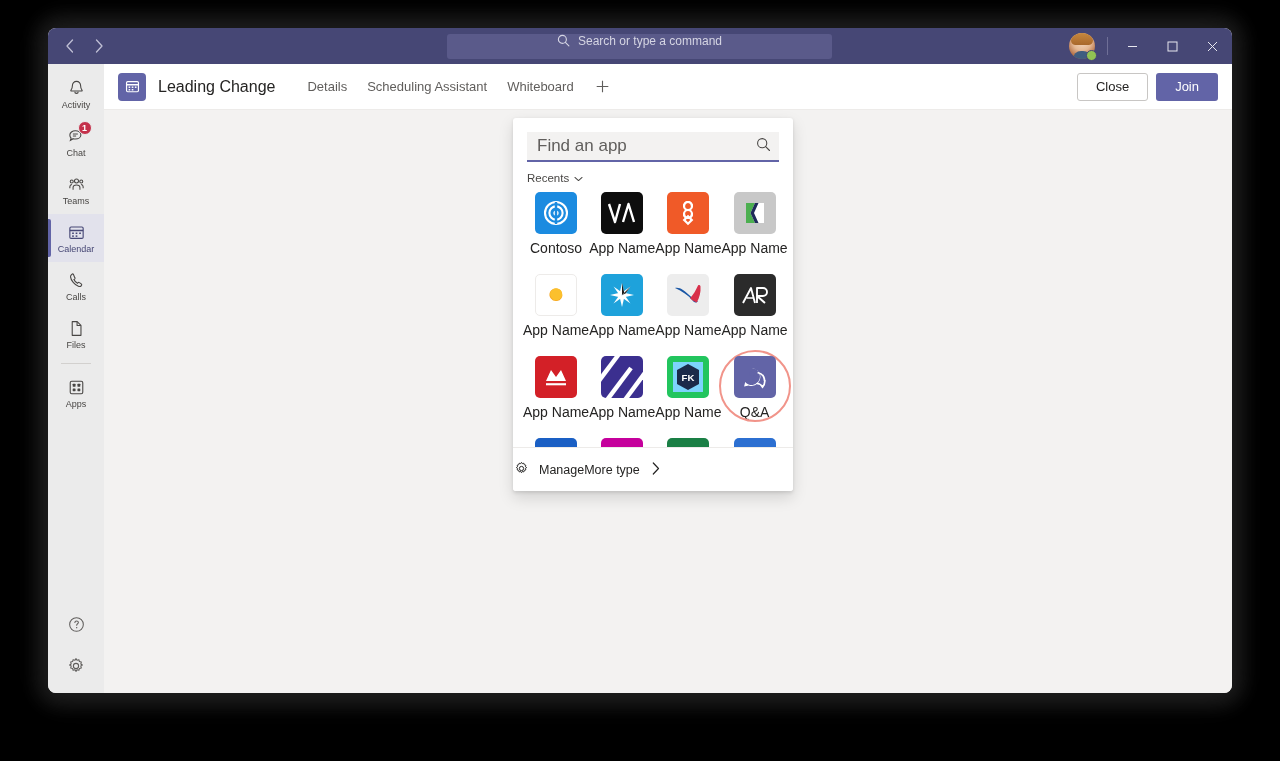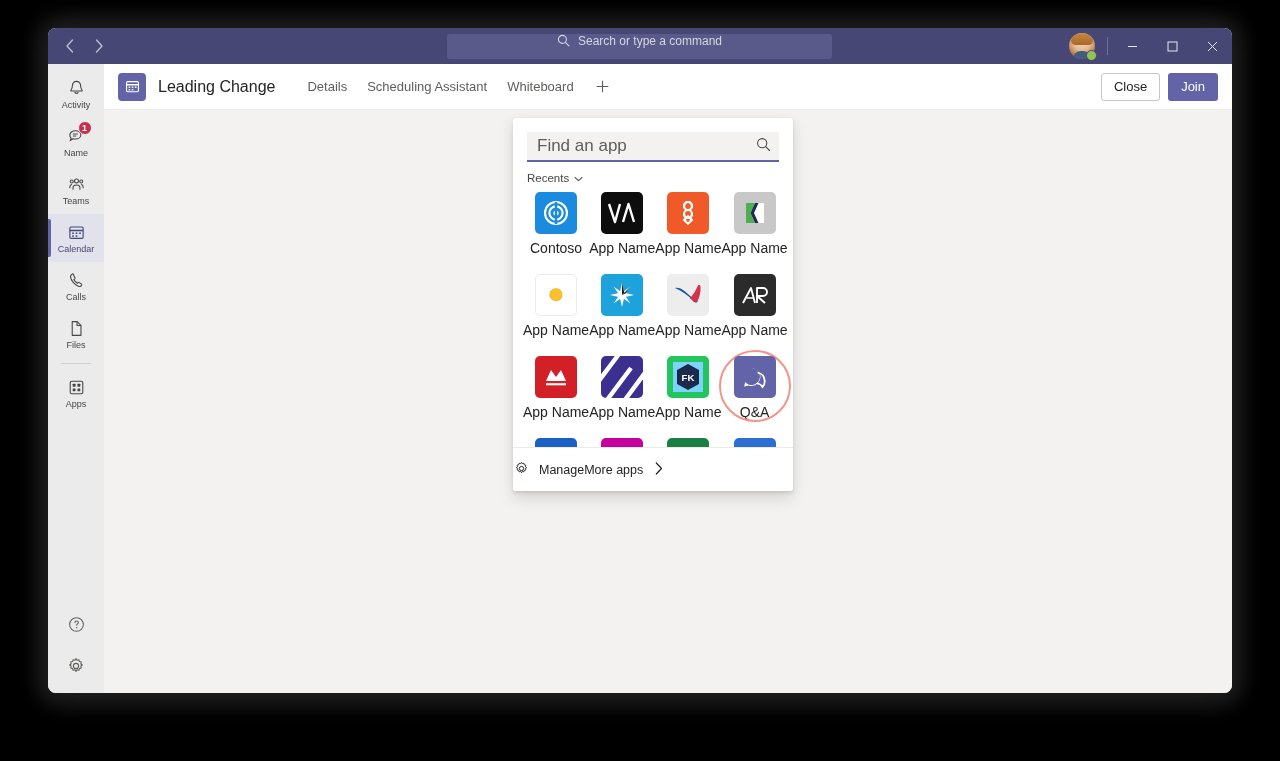--- a/index.html
+++ b/index.html
@@ -169,21 +169,21 @@
     padding: 4px 10px; border-radius: 3px;
     cursor: pointer; white-space: nowrap;
   }
   #add-tab {
     width: 26px; height: 26px; margin-left: 6px;
     display: flex; align-items: center; justify-content: center;
     color: #605E5C; cursor: pointer; border-radius: 3px;
   }
   #header-actions { margin-left: auto; display: flex; align-items: center; gap: 8px; }
   .btn {
-    height: 28px; padding: 0 12px; border-radius: 3px;
+    height: 28px; padding: 0 18px; border-radius: 3px;
     font-size: 13px; cursor: pointer;
     display: flex; align-items: center; justify-content: center;
     border: 1px solid transparent;
     text-align: right;
   }
   #btn-close-meeting { background: #FFFFFF; border-color: #C8C6C4; color: #252423; }
   #btn-join { background: #6264A7; color: #FFFFFF; }
 
   
   #app-picker {
@@ -319,21 +319,21 @@
 
         <div class="rail-item">
           <span class="rail-icon">
             <svg width="19" height="19" viewBox="0 0 20 20">
               <path d="M3 8.3c0-2.4 2.6-4.3 5.8-4.3s5.8 1.9 5.8 4.3-2.6 4.3-5.8 4.3c-.8 0-1.6-.1-2.3-.3L3.6 14l.7-2.3C3.5 10.8 3 9.6 3 8.3z" fill="none" stroke="currentColor" stroke-width="1.15"></path>
               <line x1="6.2" y1="7.4" x2="11.4" y2="7.4" stroke="currentColor" stroke-width="1.05"></line>
               <line x1="6.2" y1="9.5" x2="9.6" y2="9.5" stroke="currentColor" stroke-width="1.05"></line>
             </svg>
             <span class="badge">1</span>
           </span>
-          <span class="rail-label">Name</span>
+          <span class="rail-label">Chat</span>
         </div>
 
         <div class="rail-item">
           <span class="rail-icon">
             <svg width="19" height="19" viewBox="0 0 20 20">
               <circle cx="10" cy="6.4" r="2.1" fill="none" stroke="currentColor" stroke-width="1.1"></circle>
               <circle cx="5" cy="6.9" r="1.6" fill="none" stroke="currentColor" stroke-width="1.1"></circle>
               <circle cx="15" cy="6.9" r="1.6" fill="none" stroke="currentColor" stroke-width="1.1"></circle>
               <path d="M6.4 15.4v-2.2c0-1.7 1.6-2.7 3.6-2.7s3.6 1 3.6 2.7v2.2" fill="none" stroke="currentColor" stroke-width="1.1"></path>
               <path d="M3 14v-1.7c0-1.2 1-2 2.3-2.2" fill="none" stroke="currentColor" stroke-width="1.1"></path>
@@ -635,21 +635,21 @@
             <div id="manage-btn">
               <span>
                 <svg width="17" height="17" viewBox="0 0 20 20">
                   <circle cx="10" cy="10" r="2.5" fill="none" stroke="#252423" stroke-width="1.15"></circle>
                   <path d="M10 2.8l1 1.5 1.8-.5.5 1.8 1.8.5-.5 1.8 1.5 1-1.5 1 .5 1.8-1.8.5-.5 1.8-1.8-.5-1 1.5-1-1.5-1.8.5-.5-1.8-1.8-.5.5-1.8-1.5-1 1.5-1-.5-1.8 1.8-.5.5-1.8 1.8.5z" fill="none" stroke="#252423" stroke-width="1.1" stroke-linejoin="round"></path>
                 </svg>
               </span>
               <span>Manage</span>
             </div>
             <div id="more-apps-btn">
-              <span>More apps</span>
+              <span>More type</span>
               <span>
                 <svg width="8" height="13" viewBox="0 0 8 13">
                   <path d="M1.3 1 L6.5 6.5 L1.3 12" fill="none" stroke="#252423" stroke-width="1.2" stroke-linecap="round" stroke-linejoin="round"></path>
                 </svg>
               </span>
             </div>
           </div>
 
         </div>
       </div>

